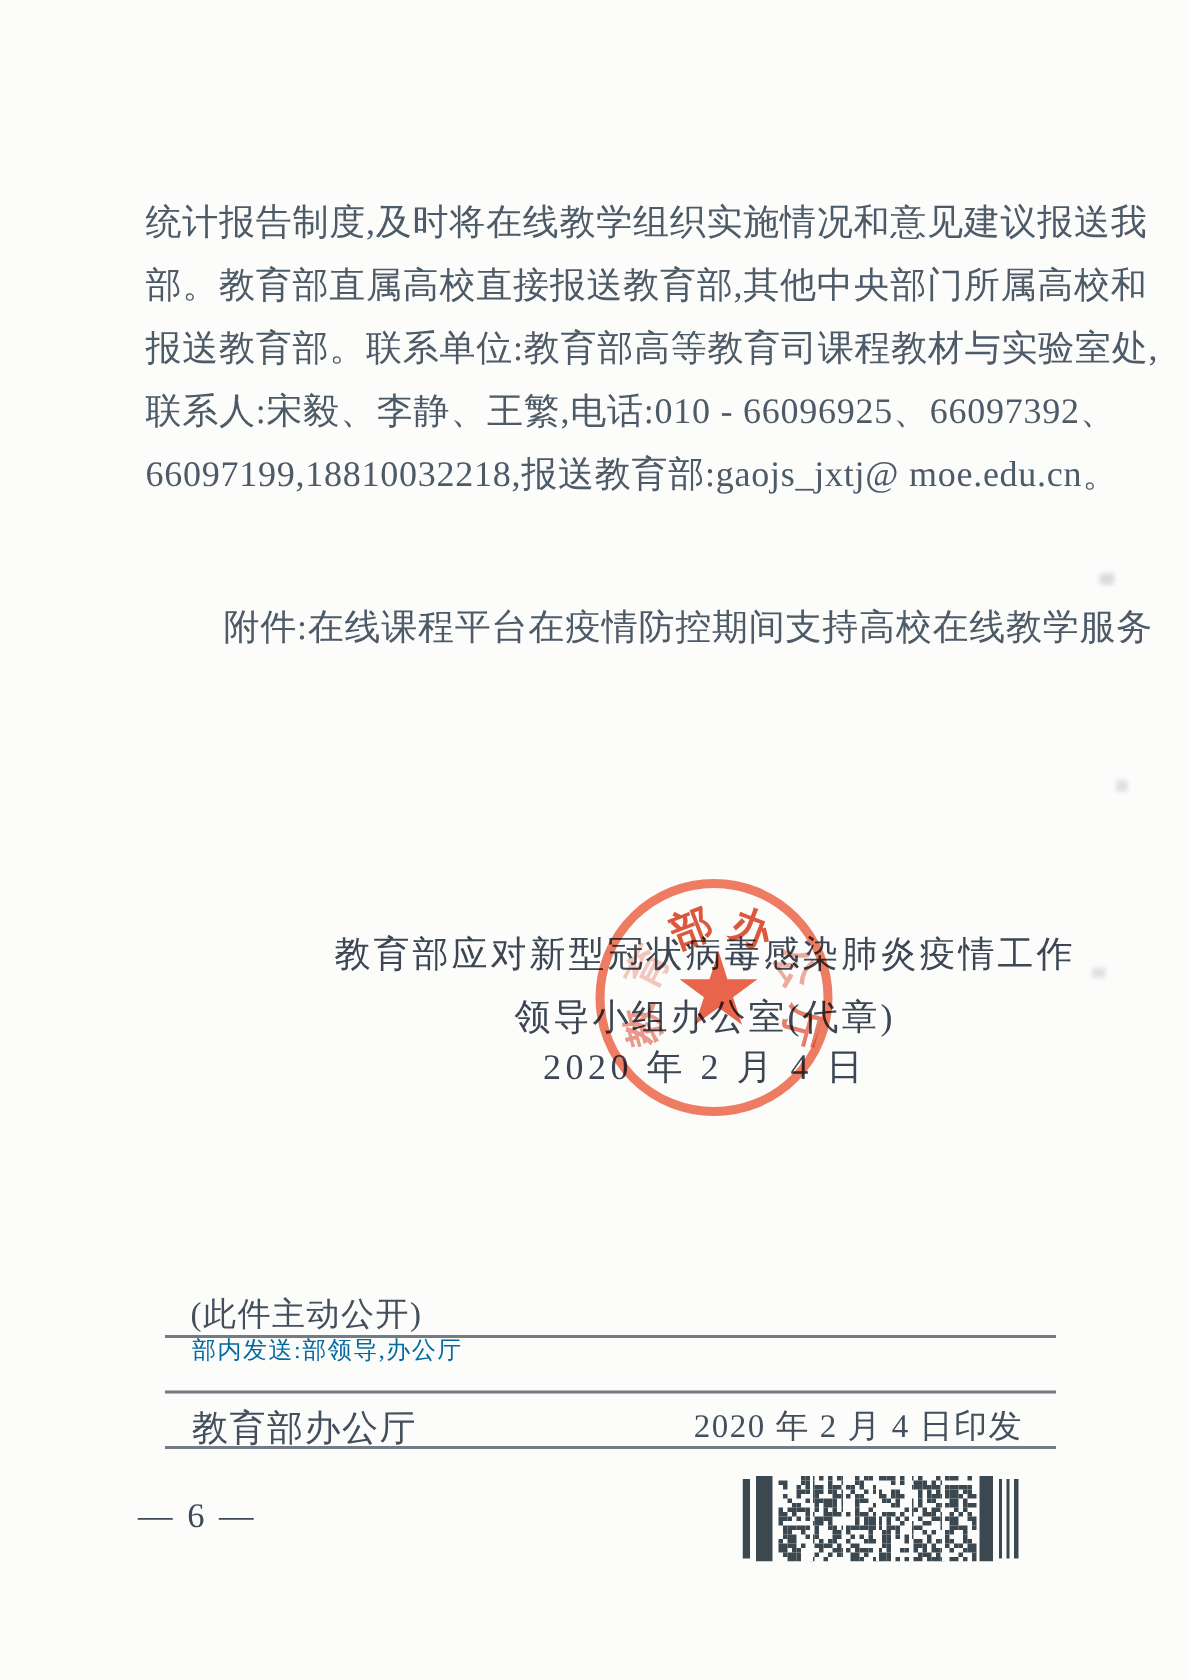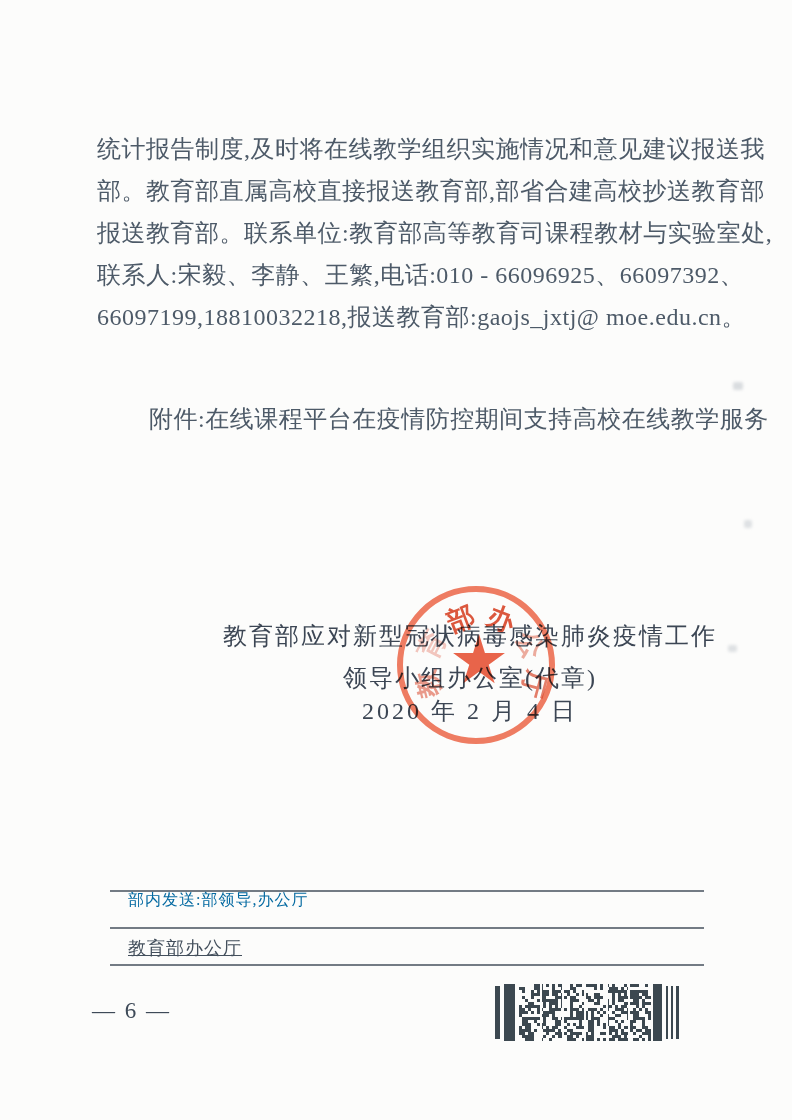--- a/index.html
+++ b/index.html
@@ -49,40 +49,40 @@
     font-size:27px;text-align:center;color:#dc4a2e;
     font-family:"Liberation Serif","DejaVu Serif",serif;font-weight:bold;
   }
   
   .foot-note{position:absolute;left:127px;top:861px;font-size:22px;color:#434f5c;letter-spacing:1px;}
   .rule{position:absolute;left:110px;width:594px;height:2px;background:#5a646e;opacity:.85;}
   .rule1{top:890px;}
   .rule2{top:927px;}
   .rule3{top:964px;}
   .foot-dist{position:absolute;left:128px;top:890px;font-size:16px;color:#0369a1;letter-spacing:1px;}
-  .foot-issuer{position:absolute;left:128px;top:936px;font-size:18px;color:#434f5c;letter-spacing:1px;text-decoration:underline;}
+  .foot-issuer{position:absolute;left:128px;top:936px;font-size:24px;color:#434f5c;letter-spacing:1px;}
   .foot-printdate{position:absolute;left:400px;top:936px;width:282px;text-align:right;font-size:22px;color:#434f5c;letter-spacing:1px;}
   .page-num{position:absolute;left:92px;top:998px;font-size:23px;color:#3e4a58;letter-spacing:2px;}
   
   .barcode{position:absolute;left:495px;top:984px;width:190px;height:57px;}
   
   .ghost{
     position:absolute;height:15px;filter:blur(1.6px);
     background:repeating-linear-gradient(90deg,#6874822 0 0,#687482 0 13px,transparent 13px 24px,#687482 24px 31px,transparent 31px 49px);
   }
   .speck{position:absolute;background:#9aa3ad;filter:blur(1.5px);border-radius:2px;}
 </style>
 </head>
 <body>
 
 <div class="page">
 
   <div class="body-block">
     <div class="bline">统计报告制度,及时将在线教学组织实施情况和意见建议报送我</div>
-    <div class="bline">部。教育部直属高校直接报送教育部,部省合建高校抄送教育部</div>
+    <div class="bline">部。教育部直属高校直接报送教育部,其他中央部门所属高校和</div>
     <div class="bline">报送教育部。联系单位:教育部高等教育司课程教材与实验室处,</div>
     <div class="bline">联系人:宋毅、李静、王繁,电话:010 - 66096925、66097392、</div>
     <div class="bline noexpand">66097199,18810032218,报送教育部:gaojs_jxtj@ moe.edu.cn。</div>
   </div>
 
   <div class="attach-block">
     <div class="attach-l1">附件:在线课程平台在疫情防控期间支持高校在线教学服务</div>
   </div>
 
   <div class="ghost" style="top:372px;left:300px;width:400px;opacity:.09;"></div>
@@ -102,24 +102,26 @@
   <div class="seal">
     <span class="seal-star"></span>
     <span class="seal-ch" style="left:10px;top:77px;transform:rotate(-105deg);opacity:.55;">教</span>
     <span class="seal-ch" style="left:14px;top:38px;transform:rotate(-63deg);opacity:.30;">育</span>
     <span class="seal-ch" style="left:43px;top:12px;transform:rotate(-21deg);opacity:.92;">部</span>
     <span class="seal-ch" style="left:83px;top:12px;transform:rotate(21deg);opacity:.92;">办</span>
     <span class="seal-ch" style="left:112px;top:38px;transform:rotate(63deg);opacity:.45;">公</span>
     <span class="seal-ch" style="left:116px;top:77px;transform:rotate(105deg);opacity:.70;">厅</span>
   </div>
 
+  <div class="foot-note">(此件主动公开)</div>
   <div class="rule rule1"></div>
   <div class="foot-dist">部内发送:部领导,办公厅</div>
   <div class="rule rule2"></div>
   <div class="foot-issuer">教育部办公厅</div>
+  <div class="foot-printdate">2020 年 2 月 4 日印发</div>
   <div class="rule rule3"></div>
 
   <div class="page-num">— 6 —</div>
 
   <svg class="barcode" id="barcode" viewBox="0 0 190 57" xmlns="http://www.w3.org/2000/svg">
       <rect x="0" y="2" width="5" height="53" fill="#3c4850"></rect>
       <rect x="9" y="0" width="11" height="57" fill="#3c4850"></rect>
       <rect x="24" y="3" width="3" height="3" fill="#3c4850"></rect>
       <rect x="24" y="21" width="3" height="3" fill="#3c4850"></rect>
       <rect x="24" y="24" width="3" height="3" fill="#3c4850"></rect>

